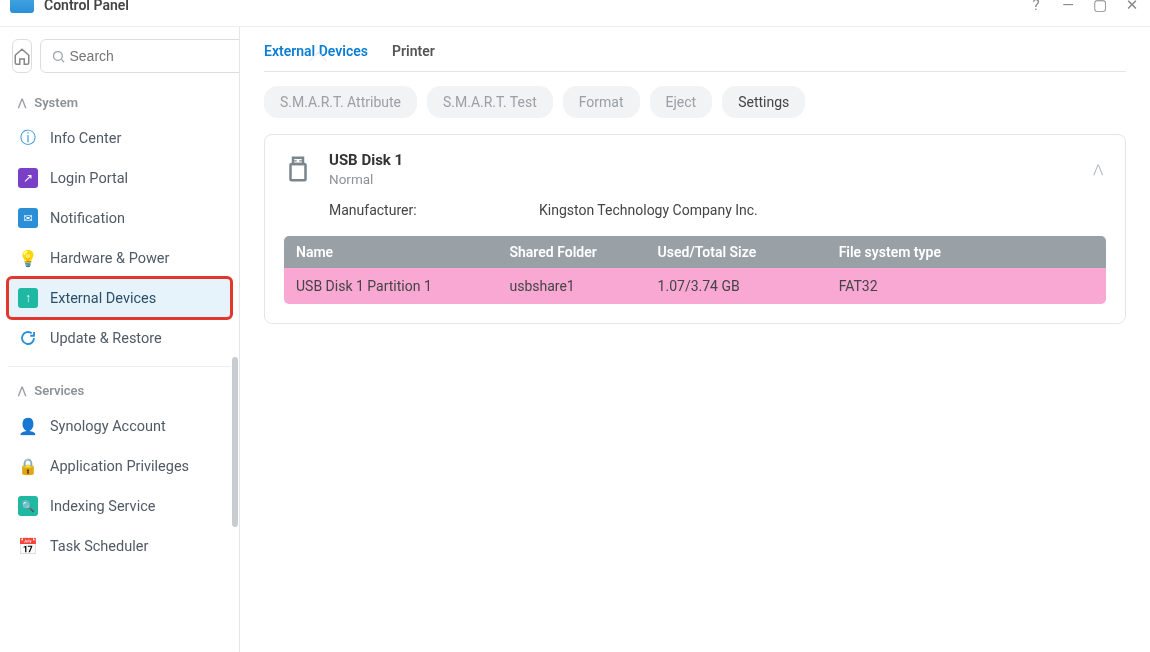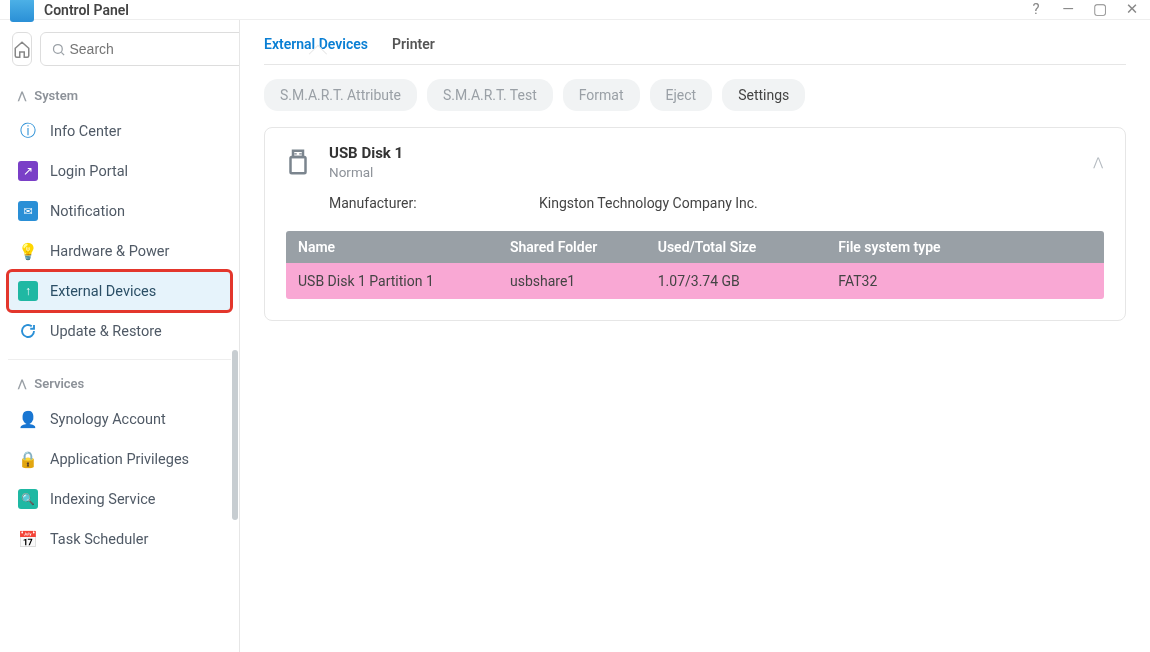--- a/index.html
+++ b/index.html
@@ -12,22 +12,22 @@
     height: 652px;
     overflow: hidden;
   }
   .window {
     display: flex;
     flex-direction: column;
     height: 100%;
   }
   .titlebar {
     display: flex;
-    align-items: center;
-    padding: 6px 10px;
+    align-items: flex-end;
+    padding: 13px 10px;
     height: 20px;
     border-bottom: 1px solid #eee;
   }
   .titlebar .app-icon {
     width: 24px; height: 24px;
     margin-right: 10px;
     background: linear-gradient(#4fb3e8, #2a8fd6);
     border-radius: 3px;
     position: relative;
   }
@@ -172,21 +172,21 @@
   .dev-status { color:#8d9299; font-size:13.5px; margin-top:2px; }
   .dev-collapse { margin-left:auto; color:#b5bbc1; cursor:pointer; font-size:12px; padding:4px; }
   .dev-meta { margin:12px 0 14px 46px; }
   .meta-row { display:flex; padding:3px 0; }
   .meta-label { width:210px; color:#444; }
   .meta-value { color:#444; }
   table.partitions {
     width:calc(100% - 0px);
     border-collapse:collapse;
     margin-left:0;
-    border:3px solid #be185d;
+    border:1px solid #be185d;
     border-radius:6px;
     overflow:hidden;
   }
   table.partitions th {
     background:#99a0a6;
     color:#fff;
     text-align:left;
     font-weight:600;
     padding:8px 12px;
     font-size:14px;

